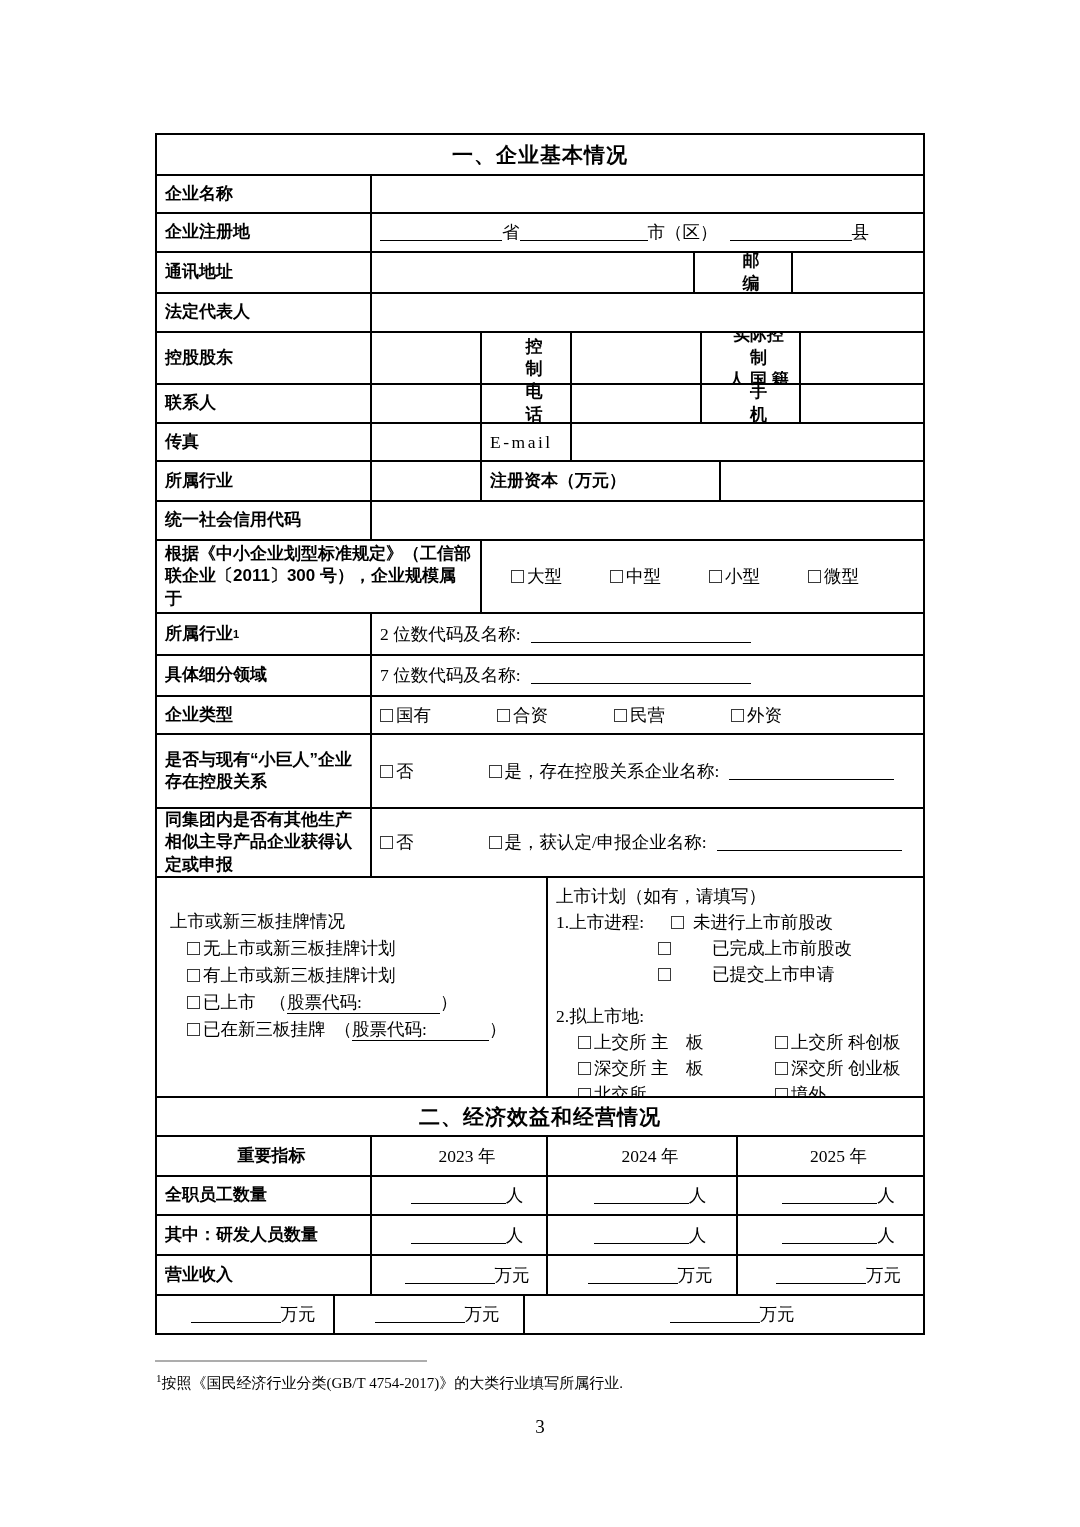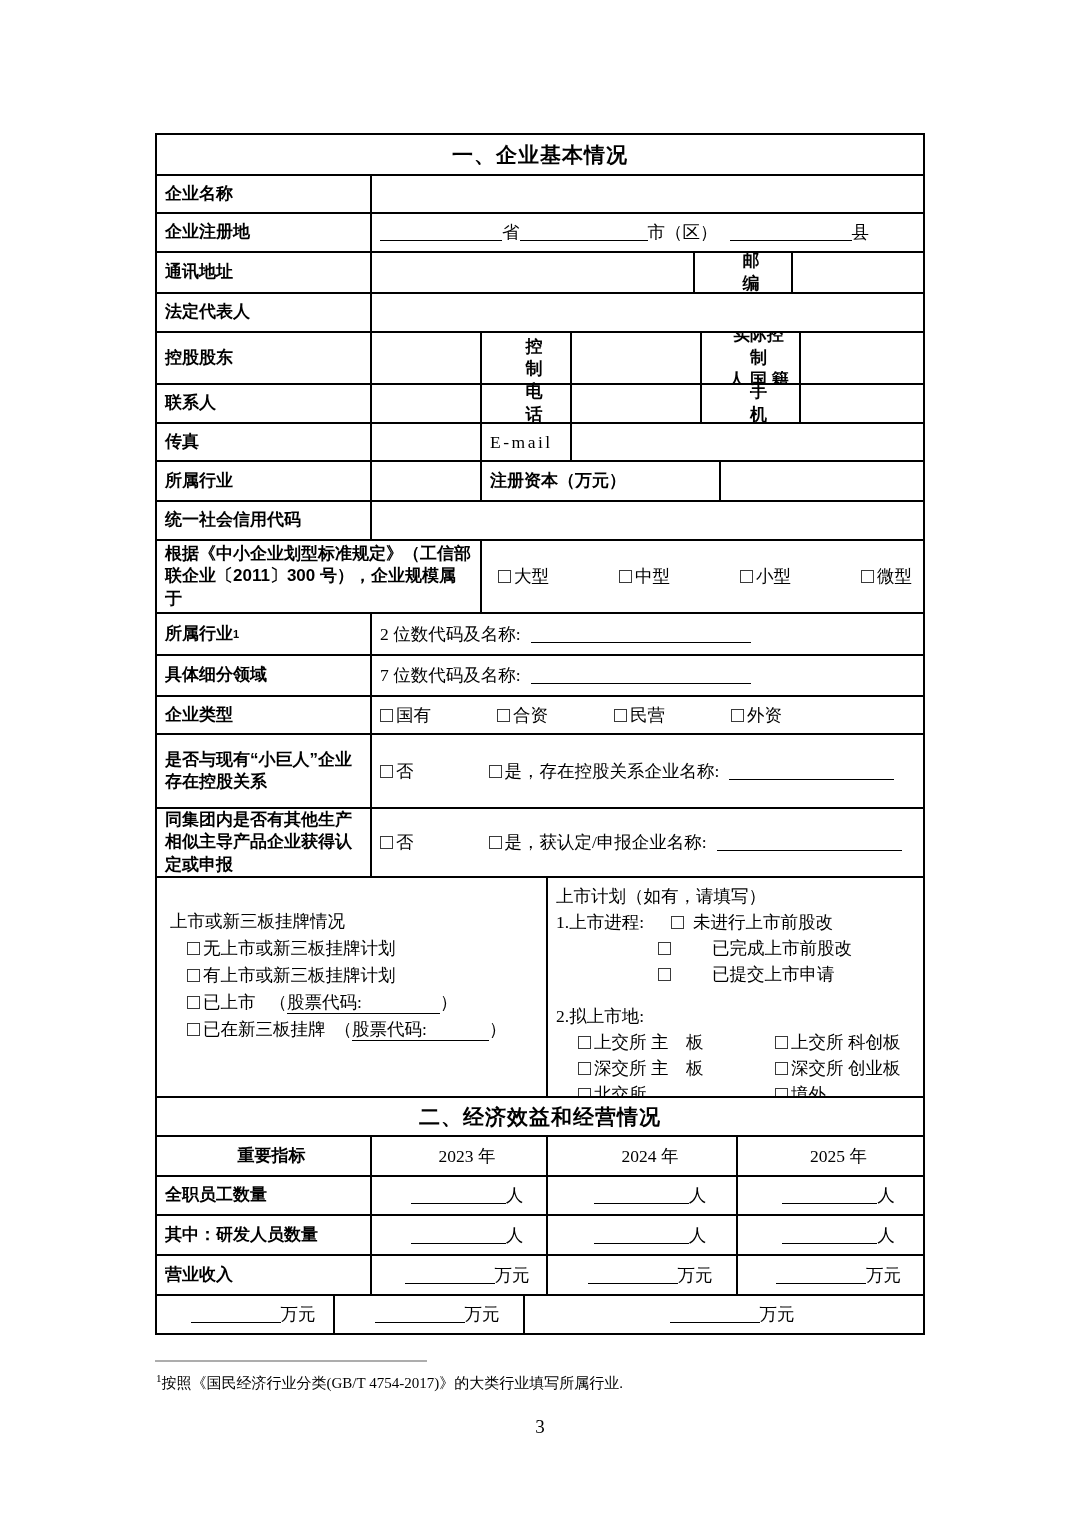--- a/index.html
+++ b/index.html
@@ -122,21 +122,21 @@
     <div class="cell con grow"></div>
   </div>
 
   <div class="row h39">
     <div class="cell lab w213">统一社会信用代码</div>
     <div class="cell con grow"></div>
   </div>
 
   <div class="row h73">
     <div class="cell lab w323">根据《中小企业划型标准规定》（工信部联企业〔2011〕300 号），企业规模属于</div>
-    <div class="cell con grow" style="gap:70px;padding-left:16px">
+    <div class="cell con grow" style="gap:48px;padding-left:29px">
       <span class="opt">
           <span class="cb"></span>
           <span>大型</span>
         </span>
       <span class="opt">
           <span class="cb"></span>
           <span>中型</span>
         </span>
       <span class="opt">
           <span class="cb"></span>

